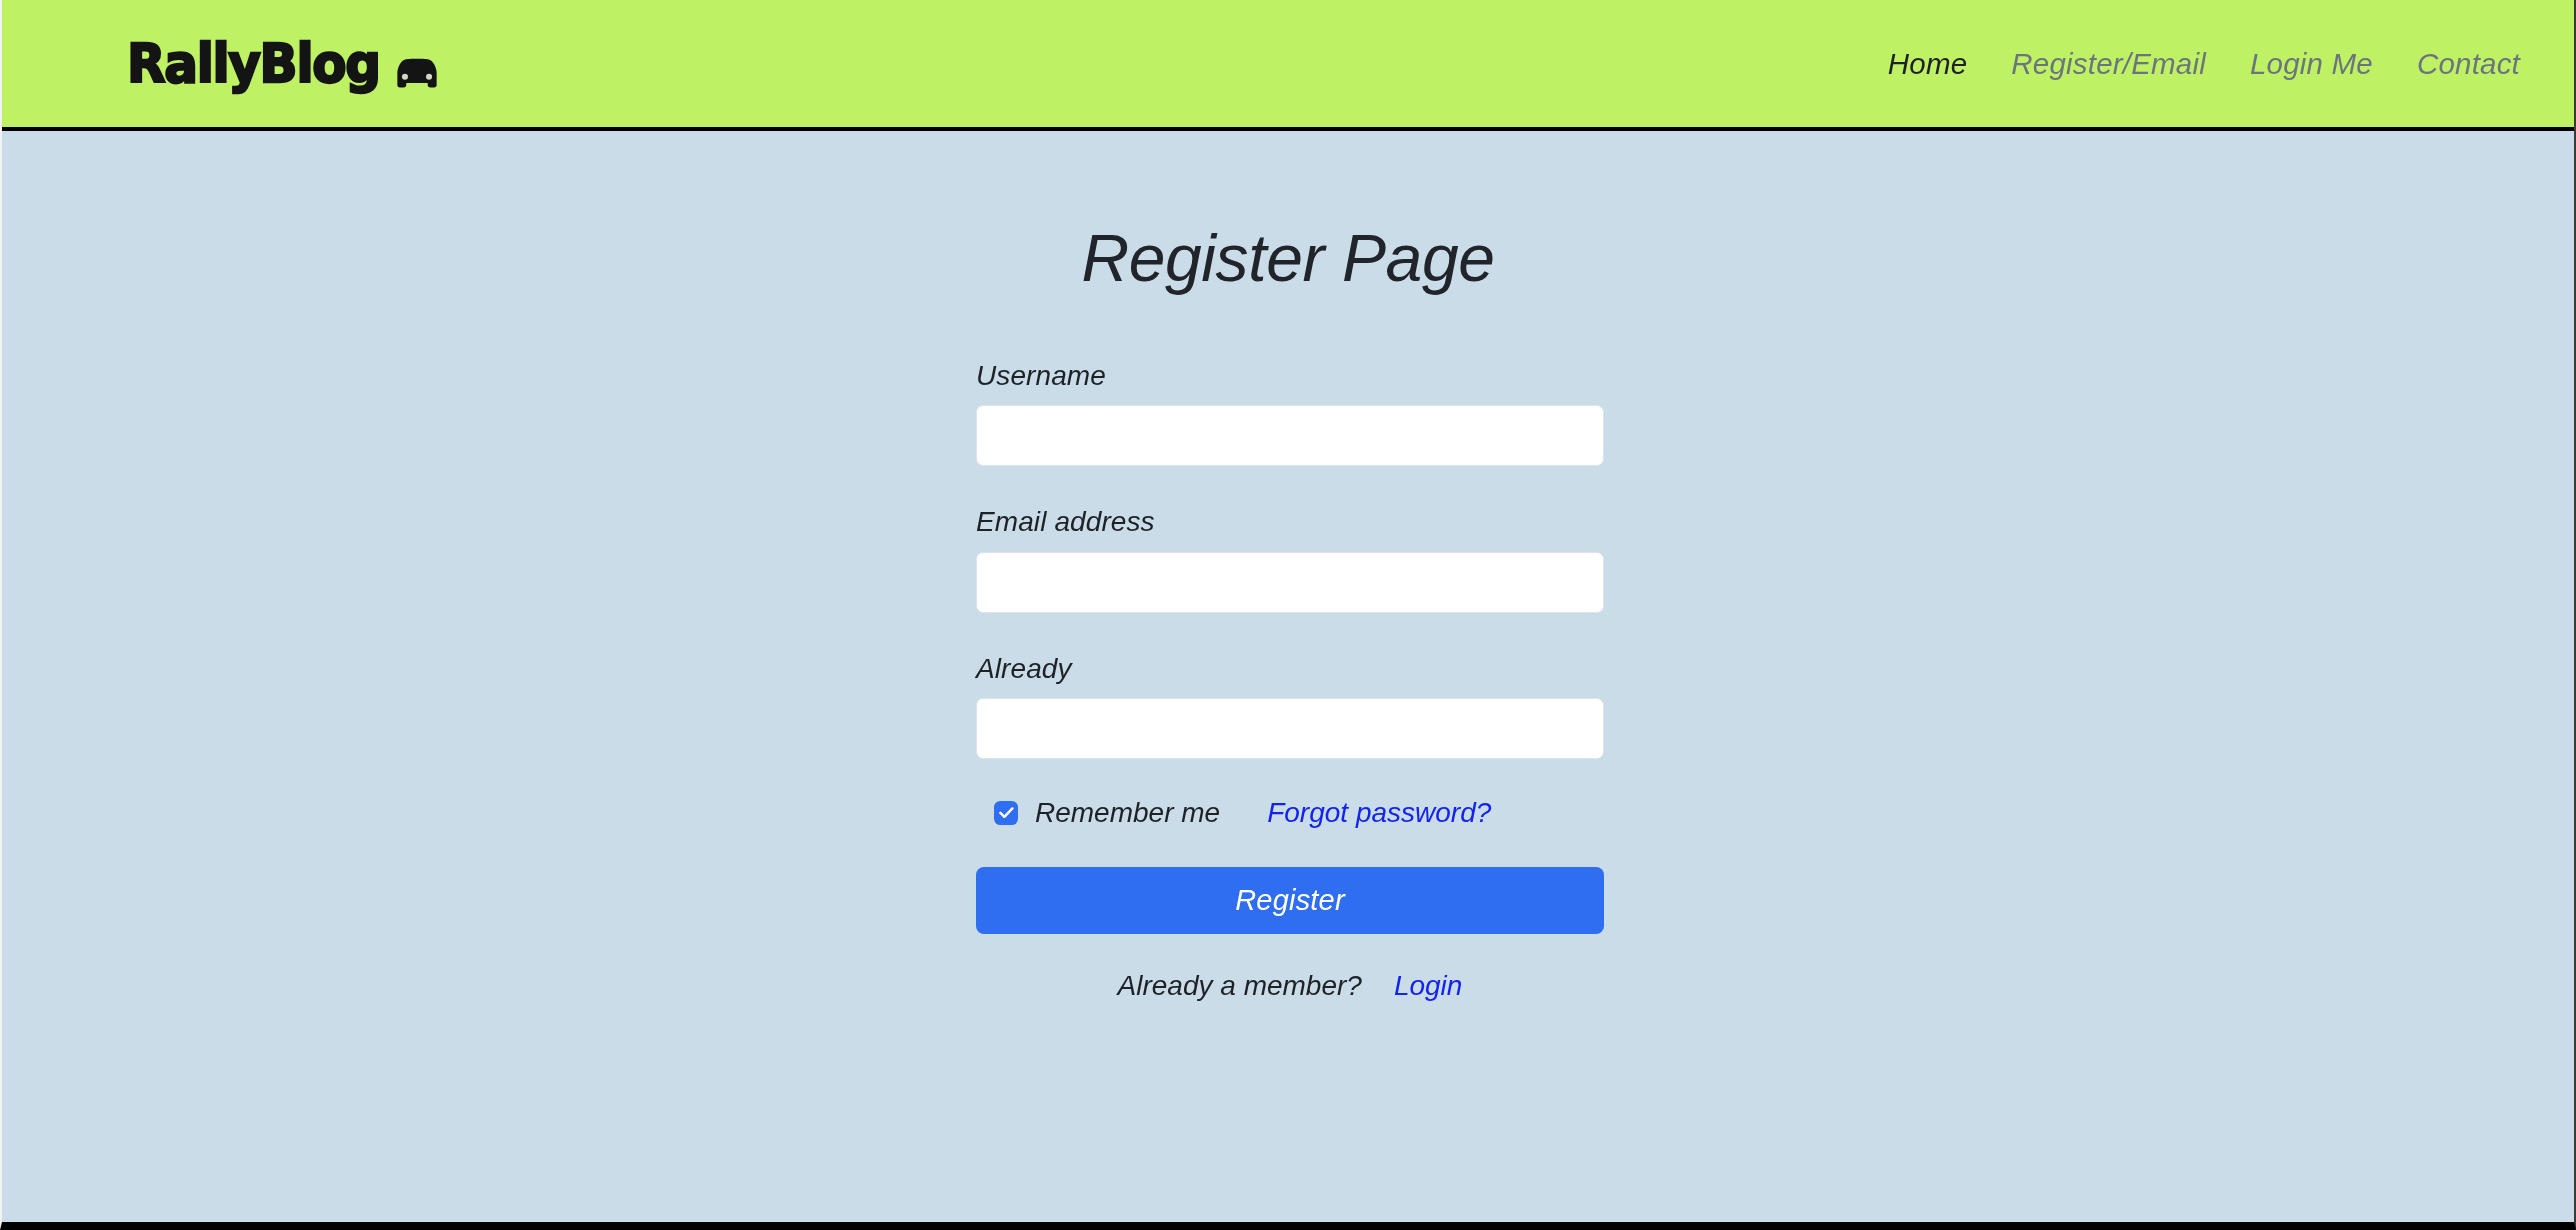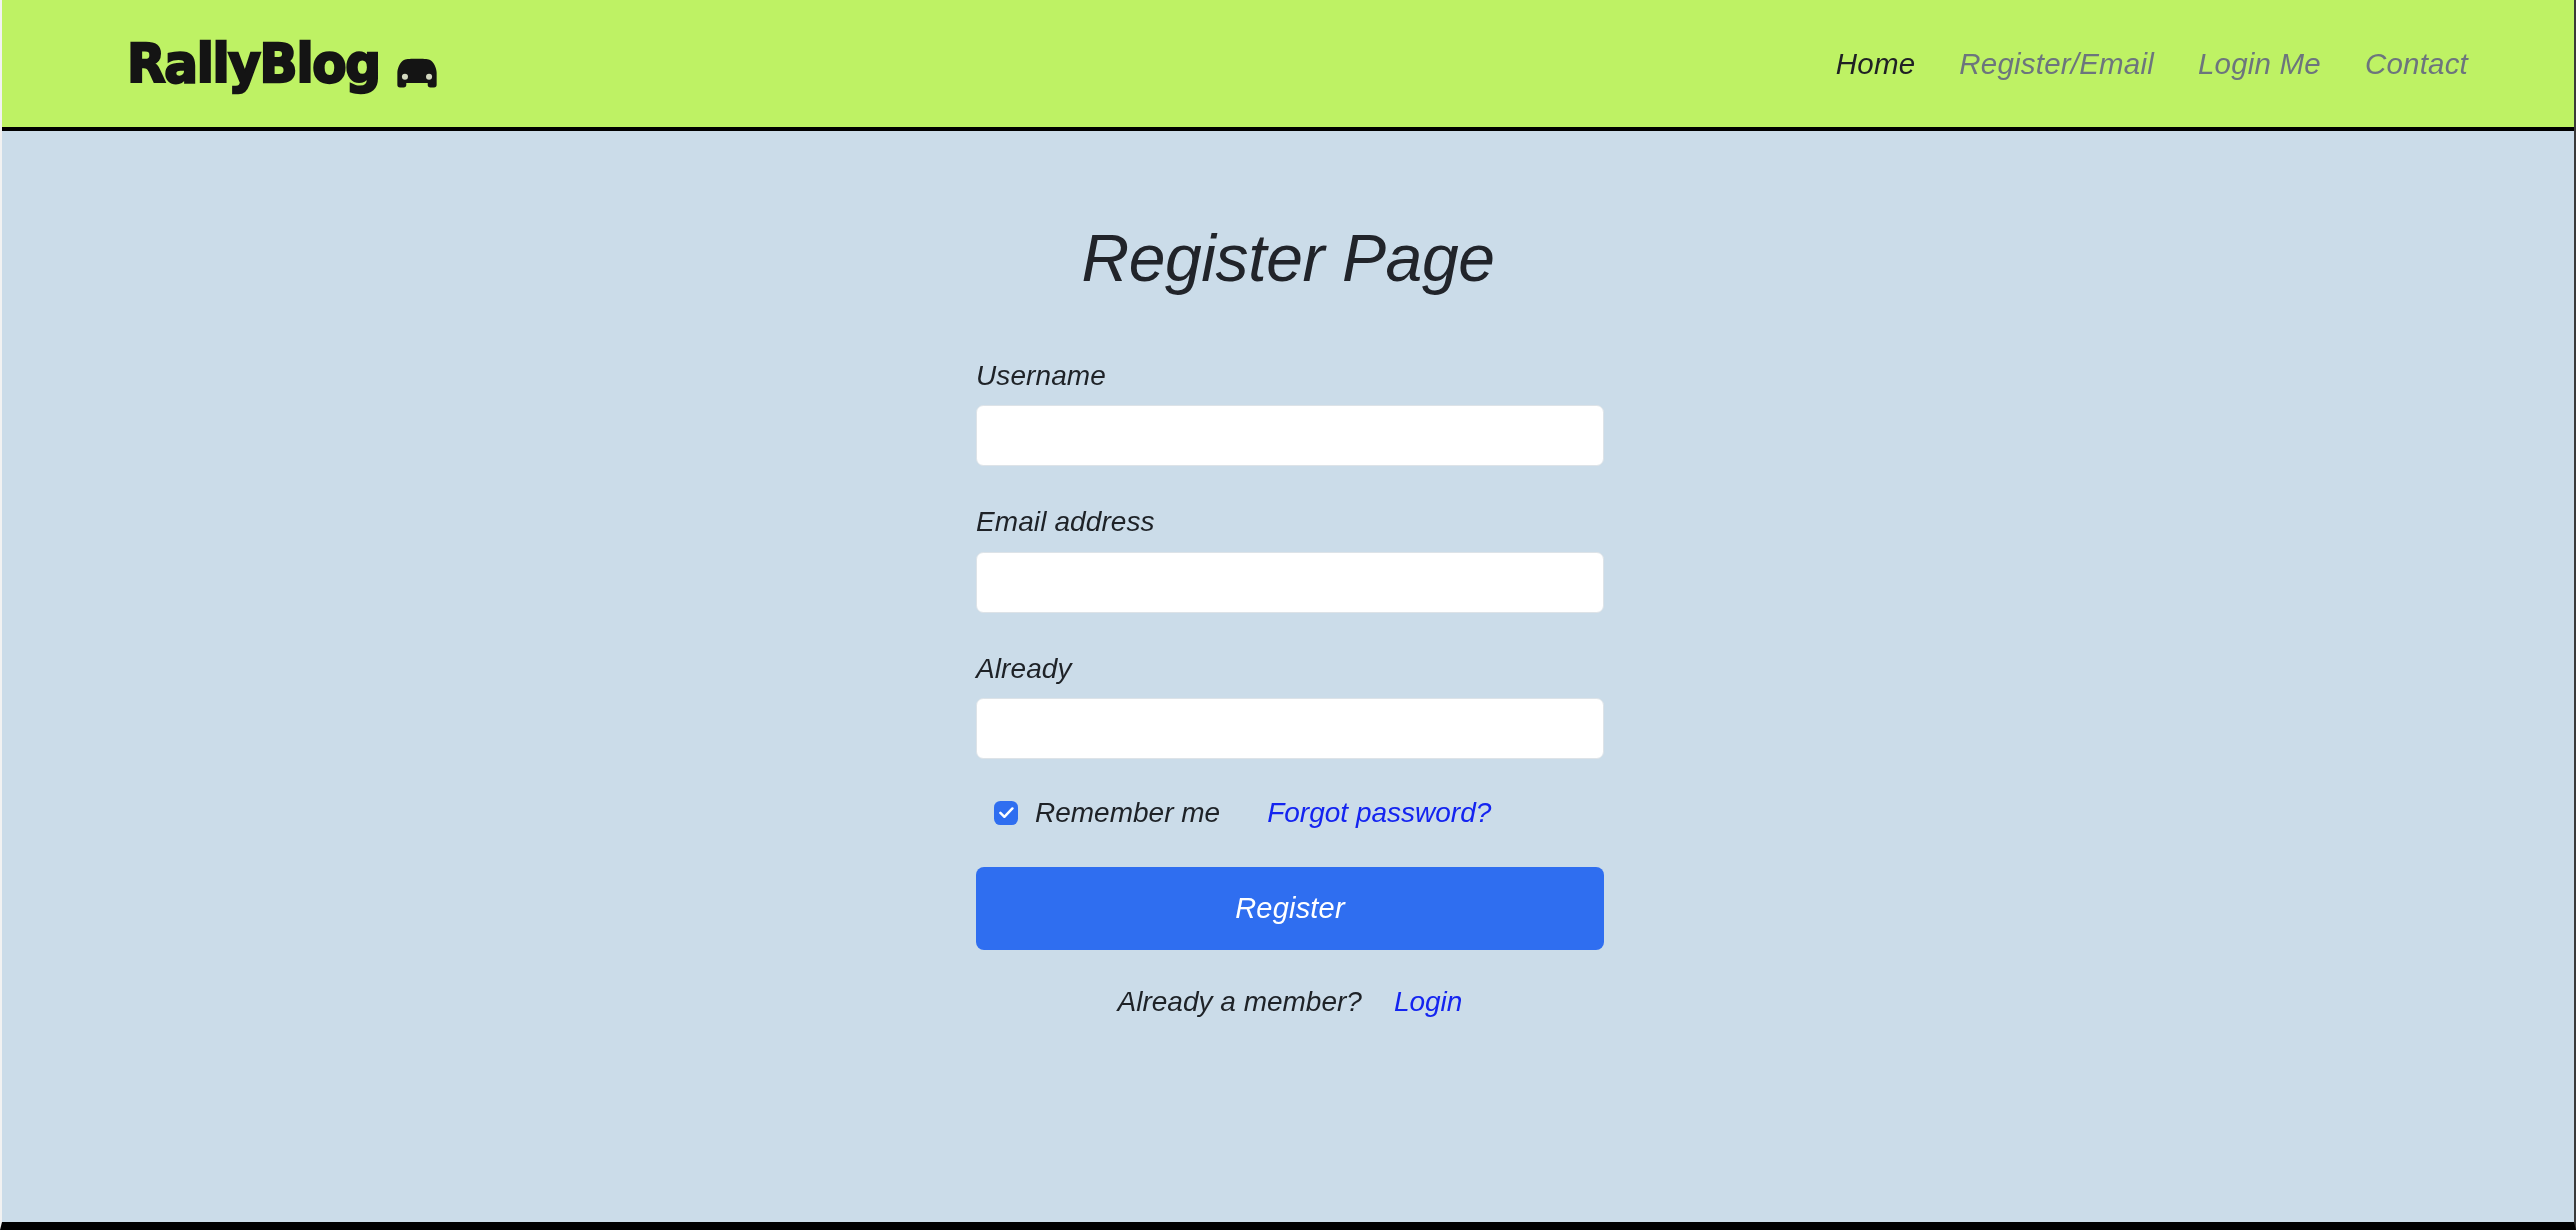--- a/index.html
+++ b/index.html
@@ -63,21 +63,20 @@
     height: 36px;
     display: block;
     margin-left: 5.4px;
     margin-top: 7.2px;
   }
 
   .main-nav {
     display: flex;
     align-items: center;
     gap: 44px;
-    margin-right: 52px;
   }
 
   .nav-link {
     font-family: "Liberation Sans", sans-serif;
     font-size: 29.5px;
     font-style: italic;
     color: #6c757d;
     text-decoration: none;
     white-space: nowrap;
     letter-spacing: 0.2px;
@@ -177,21 +176,21 @@
     font-style: italic;
     color: #1424f0;
     text-decoration: none;
     margin-left: 47px;
     white-space: nowrap;
   }
 
   .submit-btn {
     display: block;
     width: 628px;
-    height: 83px;
+    height: 67px;
     margin-top: 38px;
     background: #2f6ef0;
     border: none;
     border-radius: 8px;
     color: #ffffff;
     font-family: "Liberation Sans", sans-serif;
     font-size: 29px;
     font-style: italic;
     cursor: pointer;
     letter-spacing: 0.2px;

